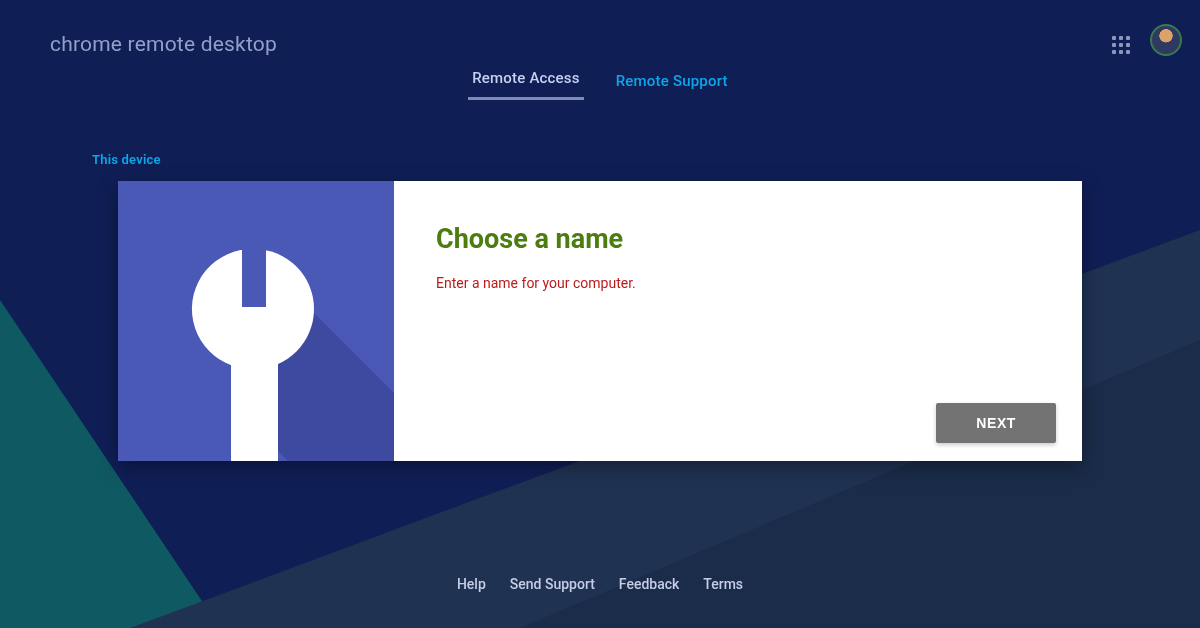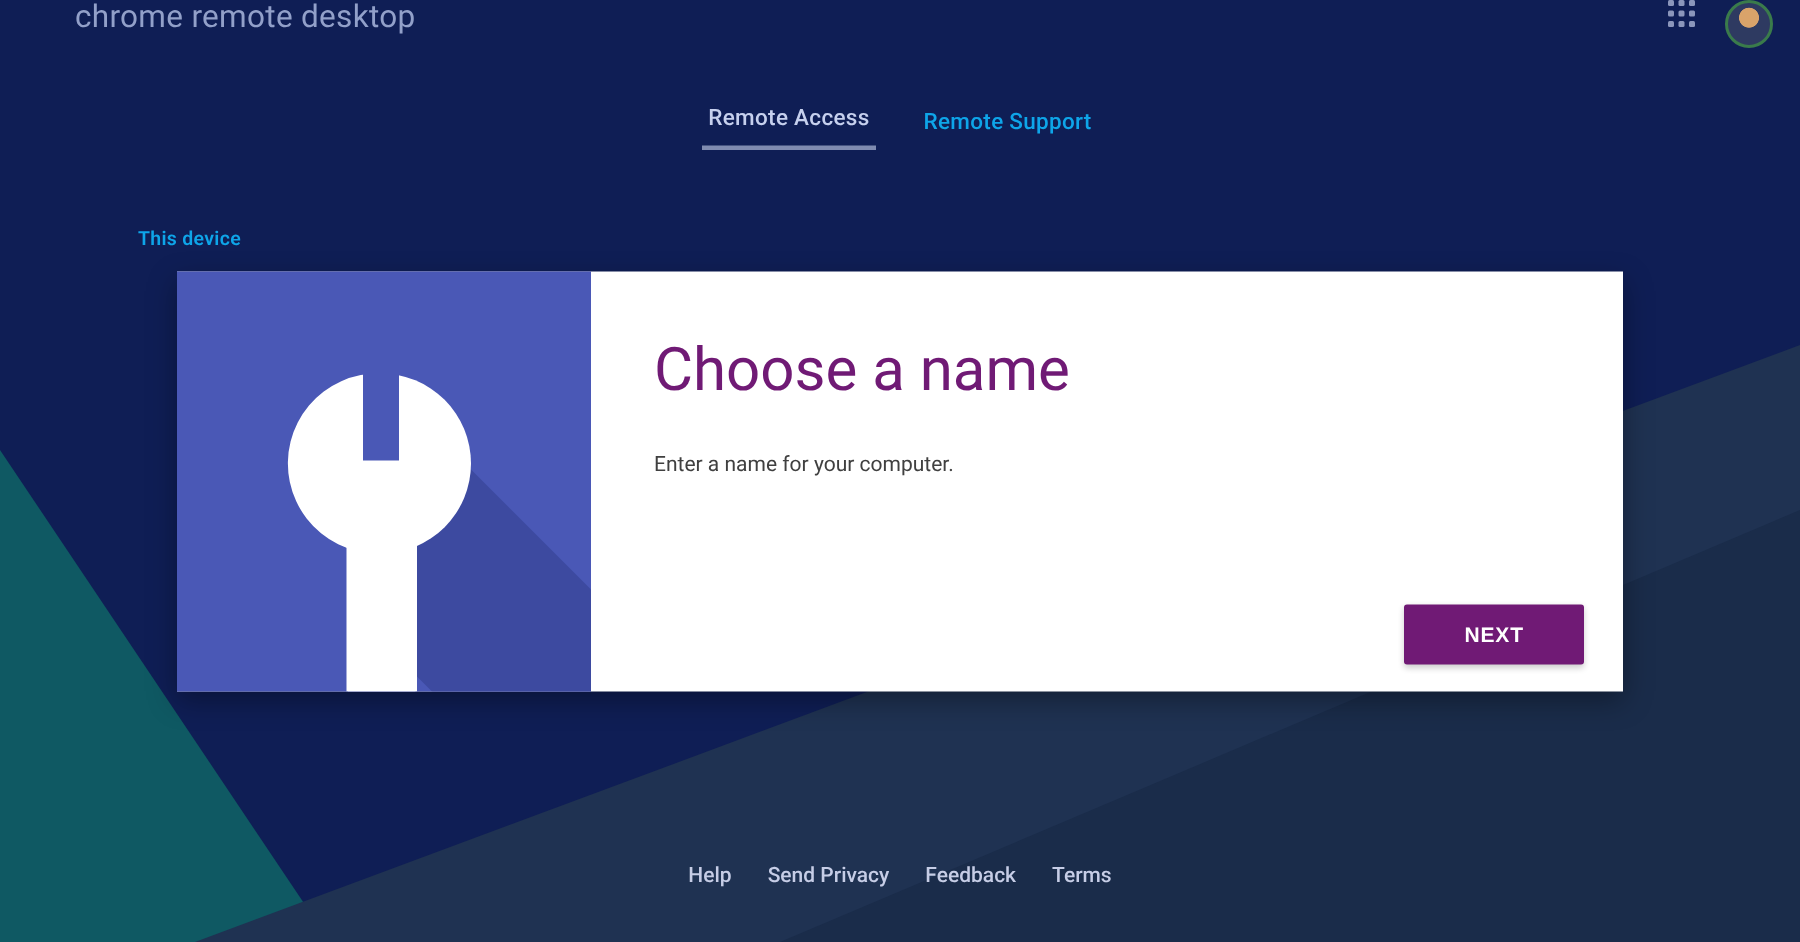--- a/index.html
+++ b/index.html
@@ -6,21 +6,21 @@
   html, body { width: 1200px; height: 628px; overflow: hidden; font-family: Roboto, "Helvetica Neue", Arial, sans-serif; }
   body { position: relative; background: #0f1e55; }
 
   
   .bg { position: absolute; inset: 0; overflow: hidden; z-index: 0; }
   .bg svg { width: 1200px; height: 628px; display: block; }
 
   
   .header {
     position: relative; z-index: 2;
-    display: flex; align-items: flex-start; height: 56px;
+    display: flex; align-items: flex-end; height: 56px;
     padding: 0 18px 0 50px;
   }
   .app-title {
     font-size: 21px; font-weight: 400; letter-spacing: 0.2px;
     color: #92a0c9; 
   }
   .header-spacer { flex: 1; }
   .apps-grid {
     width: 20px; height: 20px; display: grid;
     grid-template-columns: repeat(3, 4px);
@@ -64,37 +64,37 @@
   .card-left {
     width: 276px; height: 100%;
     background: #4a58b6; position: relative; overflow: hidden;
   }
   .card-left svg { width: 100%; height: 100%; display: block; }
 
   .card-right {
     flex: 1; padding: 42px 26px 18px 42px;
     display: flex; flex-direction: column;
   }
-  .card-title { font-size: 40px; font-weight: 400; color: #701a75; }
-  .card-desc { margin-top: 32px; font-size: 14px; color: #404040; }
+  .card-title { font-size: 27px; font-weight: 700; color: #4d7c0f; }
+  .card-desc { margin-top: 20px; font-size: 14px; color: #b91c1c; }
   .name-input {
     margin-top: 14px;
     width: 100%;
     font-size: 15px;
     color: #222;
     border: none;
     border-bottom: 1px solid #d0d0d0;
     padding: 6px 2px 7px 2px;
     outline: none;
     background: transparent;
     font-family: inherit;
   }
   .card-actions { margin-top: auto; display: flex; justify-content: flex-end; padding-top: 18px; }
   .next-btn {
-    background: #701a75; color: #fff; border: none;
+    background: #737373; color: #fff; border: none;
     font-size: 14px; font-weight: 600; letter-spacing: 0.6px;
     padding: 12px 40px; cursor: pointer;
     border-radius: 2px;
     box-shadow: 0 2px 4px rgba(0,0,0,0.2);
     margin-left: 17px;
   }
 
   
   .footer {
     position: absolute; bottom: 36px; left: 0; right: 0;
@@ -164,16 +164,16 @@
     <div class="card-title">Choose a name</div>
     <div class="card-desc">Enter a name for your computer.</div>
     <div class="card-actions">
       <button class="next-btn">NEXT</button>
     </div>
   </div>
 </div>
 
 <div class="footer">
   <a>Help</a>
-  <a>Send Privacy</a>
+  <a>Send Support</a>
   <a>Feedback</a>
   <a>Terms</a>
 </div>
 
 </body></html>

